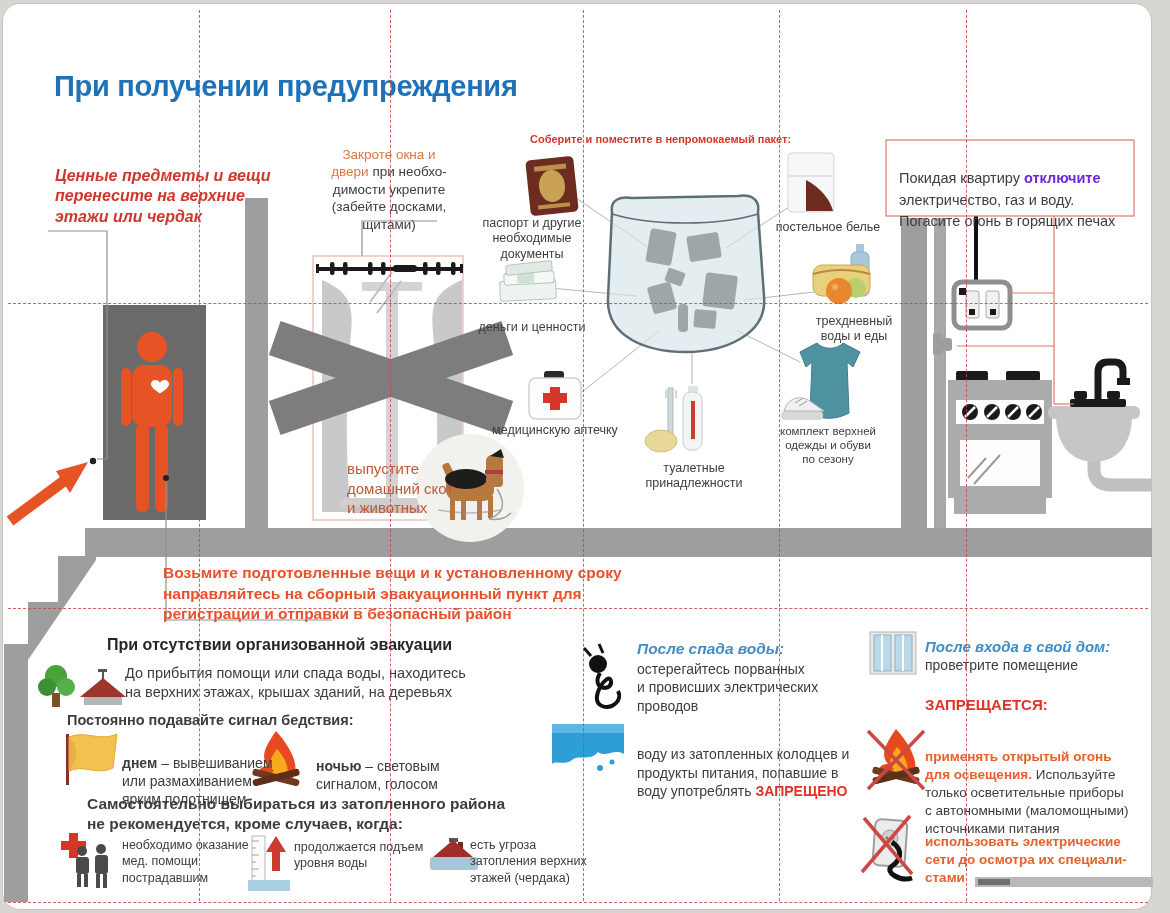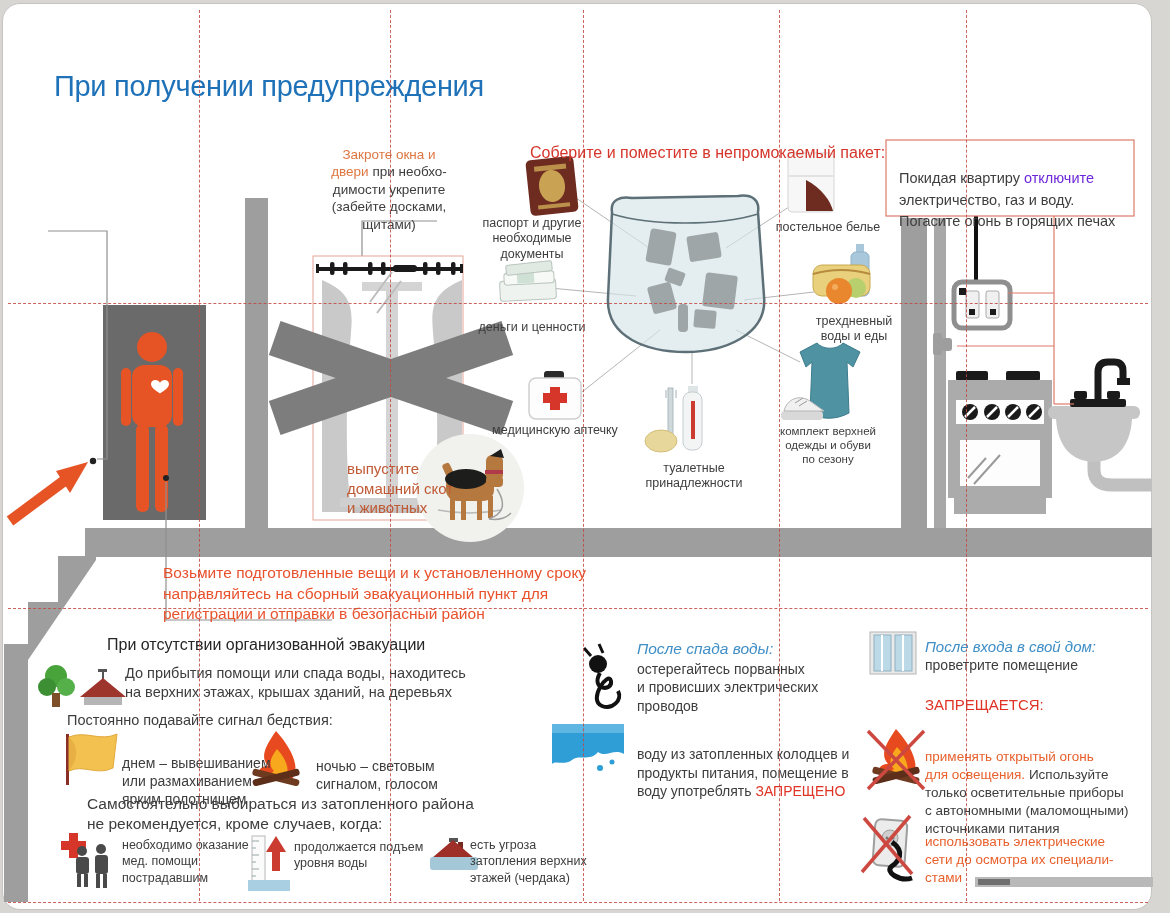--- a/index.html
+++ b/index.html
@@ -1,21 +1,21 @@
 <!DOCTYPE html>
 <html><head>
 <meta charset="utf-8">
 <style>
   html,body{margin:0;padding:0;background:#d8d6d3;width:1170px;height:913px;overflow:hidden;}
   #stage{position:relative;width:1170px;height:913px;font-family:"Liberation Sans",sans-serif;}
   .page{position:absolute;left:2px;top:3px;width:1148px;height:905px;background:#ffffff;
         border:1px solid #c6c4c1;border-radius:18px;}
   .art{position:absolute;left:0;top:0;width:1170px;height:913px;z-index:2;}
   .t{position:absolute;white-space:pre-line;color:#3d3d3d;z-index:4;}
-  .b{font-weight:normal;}
+  .b{font-weight:bold;}
   .it{font-style:italic;}
   .ctr{text-align:center;}
   .rt{text-align:center;}
   .lbl{font-size:12.5px;line-height:1.22;}
   .vdash{position:absolute;top:10px;bottom:12px;width:0;border-left:1px dashed #c24840;z-index:6;opacity:.85;}
   .hdash{position:absolute;left:8px;right:22px;height:0;border-top:1px dashed #c24840;z-index:6;opacity:.85;}
   .wm1{position:absolute;left:975px;top:877px;width:178px;height:10px;background:#b9b9b9;z-index:4;}
   .wm2{position:absolute;left:978px;top:879px;width:32px;height:6px;background:#6f6f6f;z-index:5;}
 </style>
 </head>
@@ -327,30 +327,33 @@
       <path d="M892,842 C906,852 898,862 892,866 C884,872 900,882 912,878" stroke="#111" stroke-width="5" fill="none"></path>
       <g stroke="#cc4840" stroke-width="3.5">
         <line x1="864" y1="818" x2="912" y2="874"></line>
           <line x1="910" y1="816" x2="862" y2="872"></line>
       </g>
     </g>
   </svg>
 
   <div class="t b" style="left:54px;top:70px;font-size:29px;color:#1f72b8;letter-spacing:-0.3px;">При получении предупреждения</div>
 
+  <div class="t b it" style="left:55px;top:166px;font-size:16px;line-height:1.28;color:#d0372c;">Ценные  предметы и вещи
+перенесите на верхние
+этажи или чердак</div>
 
   <div class="t rt" style="left:318px;top:128px;width:142px;font-size:13.5px;line-height:1.3;">
     <span style="color:#dd7742;">Закроте  окна и
 двери</span><span> при необхо-
 димости  укрепите
 (забейте досками,
 щитами)</span>
   </div>
 
-  <div class="t b" style="left:530px;top:144px;font-size:16px;color:#d5352a;">Соберите и поместите в непромокаемый пакет:</div>
+  <div class="t b" style="left:530px;top:133px;font-size:11px;color:#d5352a;">Соберите и поместите в непромокаемый пакет:</div>
 
   <div class="t" style="left:899px;top:147px;font-size:14.5px;line-height:1.48;">
     <span>Покидая квартиру </span><span class="b" style="color:#6d28d9;">отключите</span><span>
 электричество, газ и воду.
 Погасите огонь в  горящих печах</span>
   </div>
 
   <div class="t" style="left:347px;top:459px;font-size:15px;line-height:1.3;color:#c05a35;">выпустите
 домашний скот
 и животных</div>
@@ -396,21 +399,21 @@
   <div class="t" style="left:470px;top:837px;font-size:12.5px;line-height:1.3;">есть угроза
 затопления верхних
 этажей (чердака)</div>
 
   <div class="t b it" style="left:637px;top:640px;font-size:15.5px;color:#3f8ec6;">После спада воды:</div>
   <div class="t" style="left:637px;top:660px;font-size:14px;line-height:1.32;">остерегайтесь порванных
 и провисших электрических
 проводов</div>
   <div class="t" style="left:637px;top:727px;font-size:14px;line-height:1.32;">
     <span>воду из затопленных колодцев и
-продукты питания, помещение в
+продукты питания, попавшие в
 воду употреблять </span><span class="b" style="color:#e03325;">ЗАПРЕЩЕНО</span>
   </div>
 
   <div class="t b it" style="left:925px;top:638px;font-size:15px;color:#3f8ec6;">После входа в свой дом:</div>
   <div class="t" style="left:925px;top:657px;font-size:14px;text-align:center;">проветрите помещение</div>
   <div class="t b" style="left:925px;top:696px;font-size:15px;color:#e03325;">ЗАПРЕЩАЕТСЯ:</div>
   <div class="t" style="left:925px;top:730px;font-size:13.5px;line-height:1.33;">
     <span class="b" style="color:#e8602c;">применять открытый огонь
 для освещения.</span><span> Используйте
 только осветительные приборы

